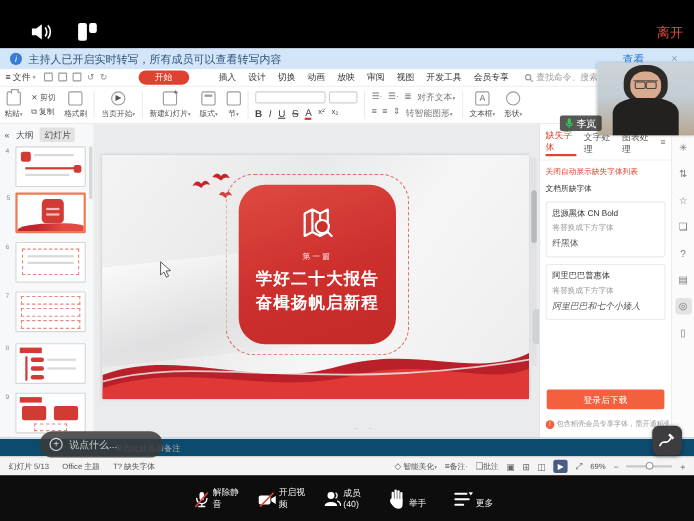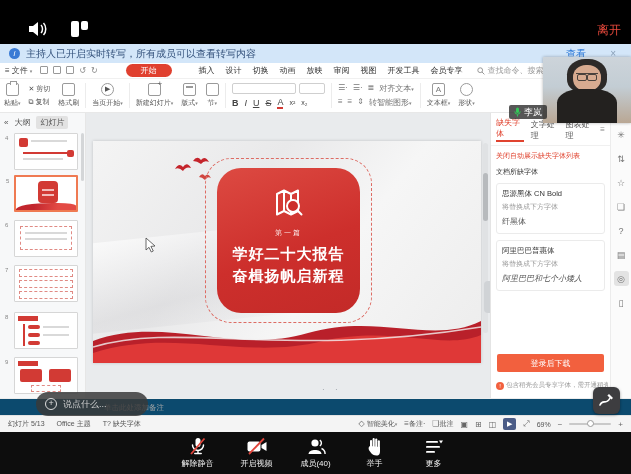--- a/index.html
+++ b/index.html
@@ -125,21 +125,21 @@
   .glasses::before,.glasses::after { content:""; position:absolute; top:0; width:8px; height:5px; border:1px solid #4a423c; border-radius:2px; }
   .glasses::before { left:1px; } .glasses::after { right:1px; }
   .body-shape { position:absolute; left:14px; top:32px; width:60px; height:34px; background:#23211f; border-radius:40% 40% 0 0; }
   .name-badge { position:absolute; left:-34px; bottom:4px; height:14px; background:rgba(40,40,40,.78); color:#fff; border-radius:2px; display:flex; align-items:center; gap:3px; padding:0 5px; font-size:9px;margin-top:16px; }
   .chat-bubble { position:absolute; left:36px; top:392px; width:112px; height:24px; background:rgba(58,58,58,.85); border-radius:13px; display:flex; align-items:center; gap:6px; padding:0 9px; color:#cfcfcf; font-size:9px; }
   .smiley { width:12px; height:12px; border:1px solid #ddd; border-radius:50%; position:relative; flex:none; }
   .smiley::before { content:"+"; position:absolute; left:2.5px; top:-1px; font-size:9px; color:#ddd; }
   .annotate-btn { position:absolute; right:11px; top:387px; width:27px; height:27px; background:#3d3d40; border-radius:6px; display:flex; align-items:center; justify-content:center; box-shadow:0 1px 3px rgba(0,0,0,.4); }
   
   .meeting-bar { position:absolute; left:0; top:432px; width:631px; height:42px; background:#0d0d0d; display:flex; align-items:center; justify-content:center; gap:13px; }
-  .mb-btn { width:46px; display:flex; flex-direction:column; align-items:center; gap:2px; color:#f2f2f2; font-size:8px; }
+  .mb-btn { width:46px; display:flex; flex-direction:row; align-items:flex-end; gap:2px; color:#f2f2f2; font-size:8px; }
   .mb-btn svg { display:block; }
 </style>
 </head>
 <body>
 
 <div class="screen">
 
   <div class="top-header">
     <div class="mh-left-icons">
       <svg width="20" height="18" viewBox="0 0 20 18">

